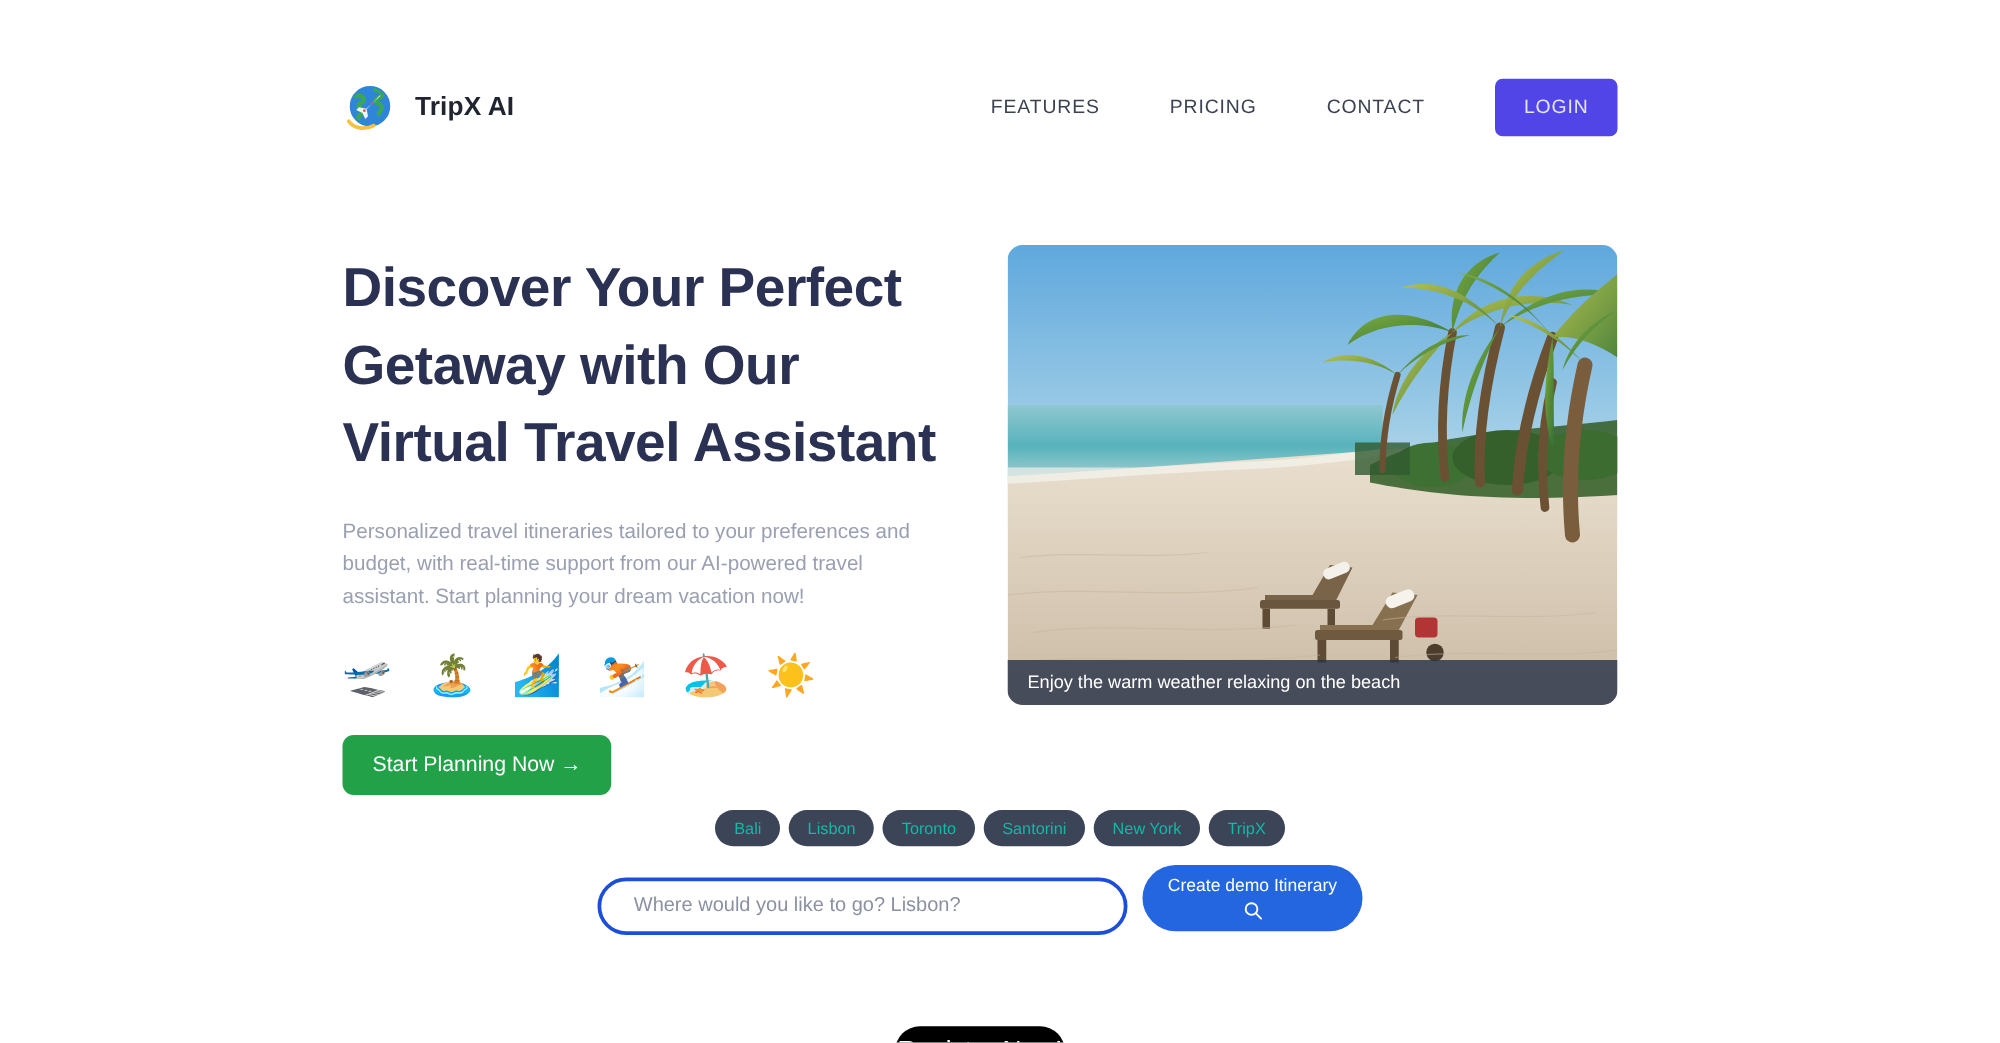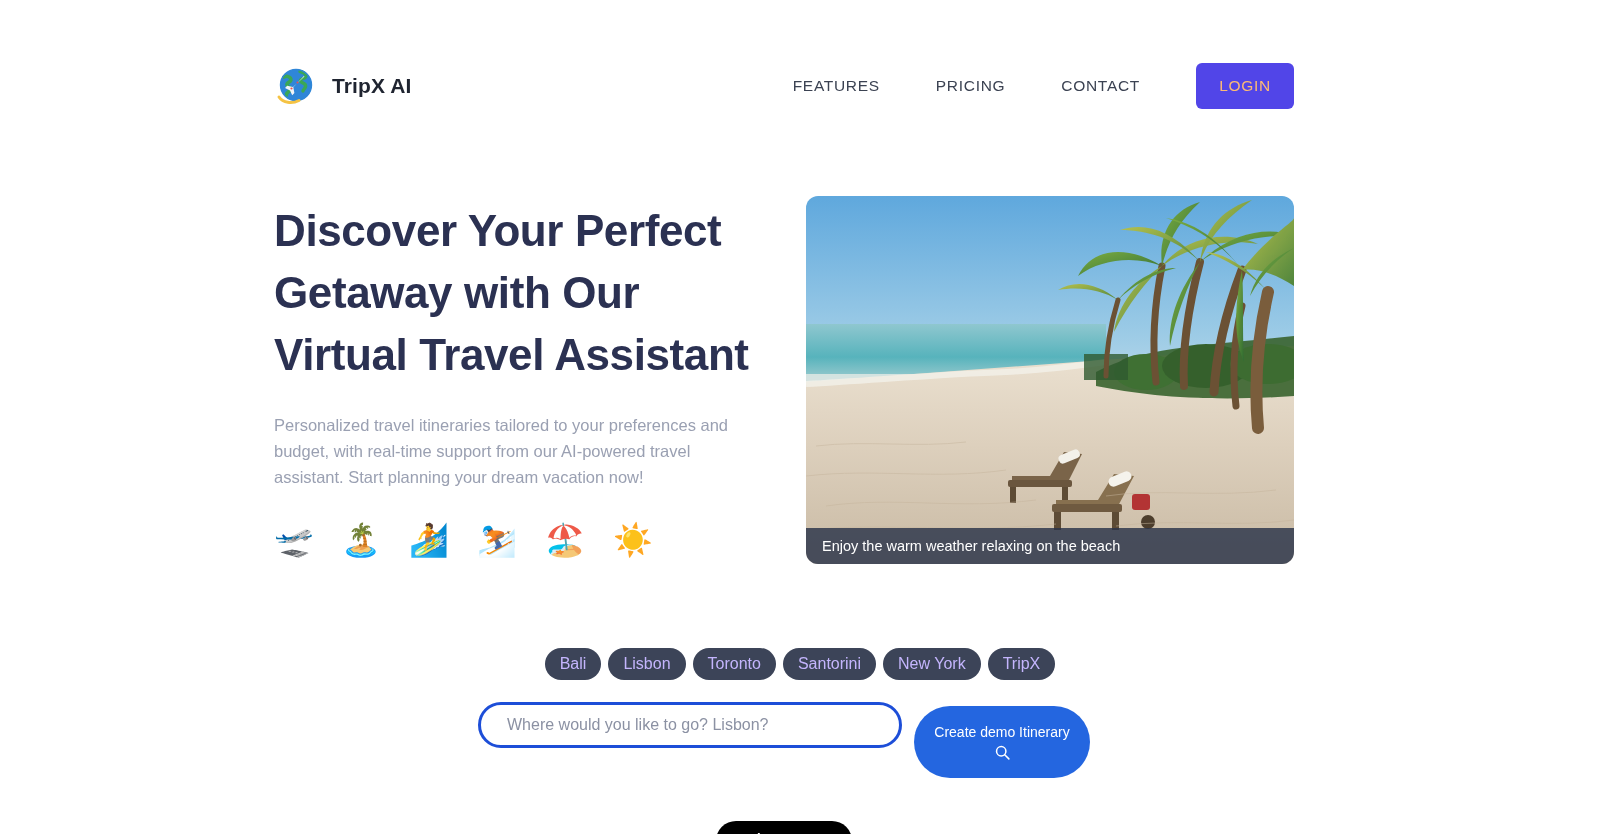--- a/index.html
+++ b/index.html
@@ -65,21 +65,21 @@
     letter-spacing: 0.7px;
     text-decoration: none;
     padding: 10px 0;
     margin-right: 56px;
     white-space: nowrap;
     cursor: pointer;
   }
 
   .login-btn {
     background: #5145e8;
-    color: #fdba74;
+    color: #e5e5e5;
     font-size: 15.5px;
     letter-spacing: 0.7px;
     border: none;
     border-radius: 6px;
     width: 98px;
     height: 46px;
     cursor: pointer;
     font-family: "Liberation Sans", sans-serif;
   }
 
@@ -169,22 +169,22 @@
     top: 648px;
     left: 0;
     width: 1600px;
     display: flex;
     justify-content: center;
     gap: 7px;
   }
 
   .chip {
     background: #3c4458;
-    color: #c4b5fd;
-    font-size: 16px;
+    color: #14b8a6;
+    font-size: 13px;
     border: none;
     border-radius: 16px;
     padding: 7px 15px;
     cursor: pointer;
     white-space: nowrap;
     font-family: "Liberation Sans", sans-serif;
   }
 
   
   .search-row {
@@ -208,23 +208,23 @@
     color: #6b7183;
     background: #ffffff;
     outline: none;
     font-family: "Liberation Sans", sans-serif;
   }
   .search-input::placeholder { color: #8b91a3; }
 
   .demo-btn {
     position: absolute;
     left: 914px;
-    top: 16px;
+    top: 2px;
     width: 176px;
-    height: 72px;
+    height: 53px;
     background: #2466e0;
     color: #ffffff;
     border: none;
     border-radius: 36px;
     font-size: 14px;
     cursor: pointer;
     display: flex;
     flex-direction: column;
     align-items: center;
     justify-content: center;
@@ -284,20 +284,21 @@
 
       <div class="emoji-row">
         <span>🛫</span>
         <span>🏝️</span>
         <span>🏄</span>
         <span>⛷️</span>
         <span>🏖️</span>
         <span>☀️</span>
       </div>
 
+      <button class="cta-green">Start Planning Now →</button>
     </div>
 
     <div class="hero-figure">
       <svg class="hero-photo" viewBox="0 0 488 368" preserveAspectRatio="none">
         <defs>
           <linearGradient id="sky" x1="0" y1="0" x2="0" y2="1">
             <stop offset="0%" stop-color="#5fa8dd"></stop>
             <stop offset="60%" stop-color="#9ccbe6"></stop>
             <stop offset="100%" stop-color="#cfe3ec"></stop>
           </linearGradient>

